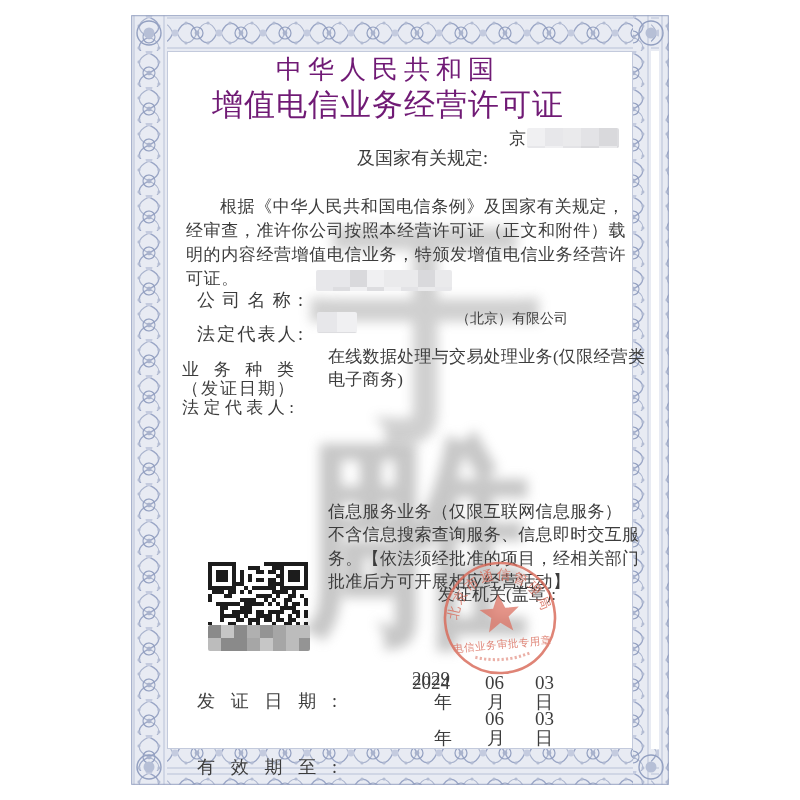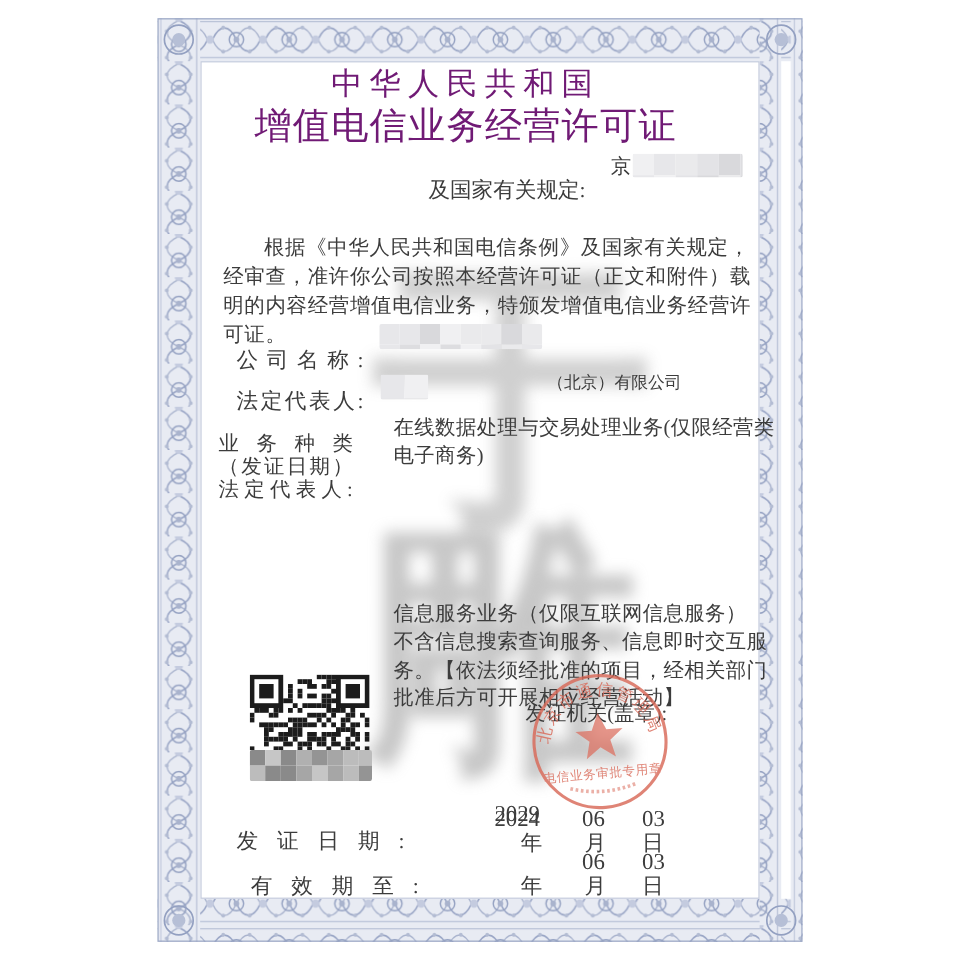--- a/index.html
+++ b/index.html
@@ -426,21 +426,21 @@
     <text font-size="13.5" fill="#d96a59" letter-spacing="2">
       <textPath href="#sealArc" startOffset="50%" text-anchor="middle">北京市通信管理局</textPath>
     </text>
     <path d="M66,38 L72.1,52.3 L85.7,52.3 L74.7,61.3 L78.2,75.6 L66,66.8 L53.8,75.6 L57.3,61.3 L46.3,52.3 L59.9,52.3 Z" fill="#dd7060" opacity="0.9"></path>
     <text x="66" y="92" text-anchor="middle" font-size="10.5" fill="#d96a59" letter-spacing="0.5">电信业务审批专用章</text>
     <path d="M38,99 Q66,108 94,99" fill="none" stroke="#d96a59" stroke-width="3" stroke-dasharray="2.2 2.2" opacity="0.65"></path>
   </g>
 </svg>
 
 <div class="abs field-label date-label" style="left:197px; top:689px;">发证日期:</div>
-<div class="abs field-label date-label" style="left:197px; top:726px;margin-left:12px;">有效期至:</div>
+<div class="abs field-label date-label" style="left:197px; top:755px;">有效期至:</div>
 
 <span class="abs date-num" style="left:404px; top:672px;">2024</span>
 <span class="abs date-num" style="left:472px; top:672px; width:32px;">06</span>
 <span class="abs date-num" style="left:522px; top:672px; width:32px;">03</span>
 
 <span class="abs date-unit" style="left:433px; top:690px;">年</span>
 <span class="abs date-unit" style="left:486px; top:690px;">月</span>
 <span class="abs date-unit" style="left:534px; top:690px;">日</span>
 
 <span class="abs date-num" style="left:404px; top:668px;">2029</span>

